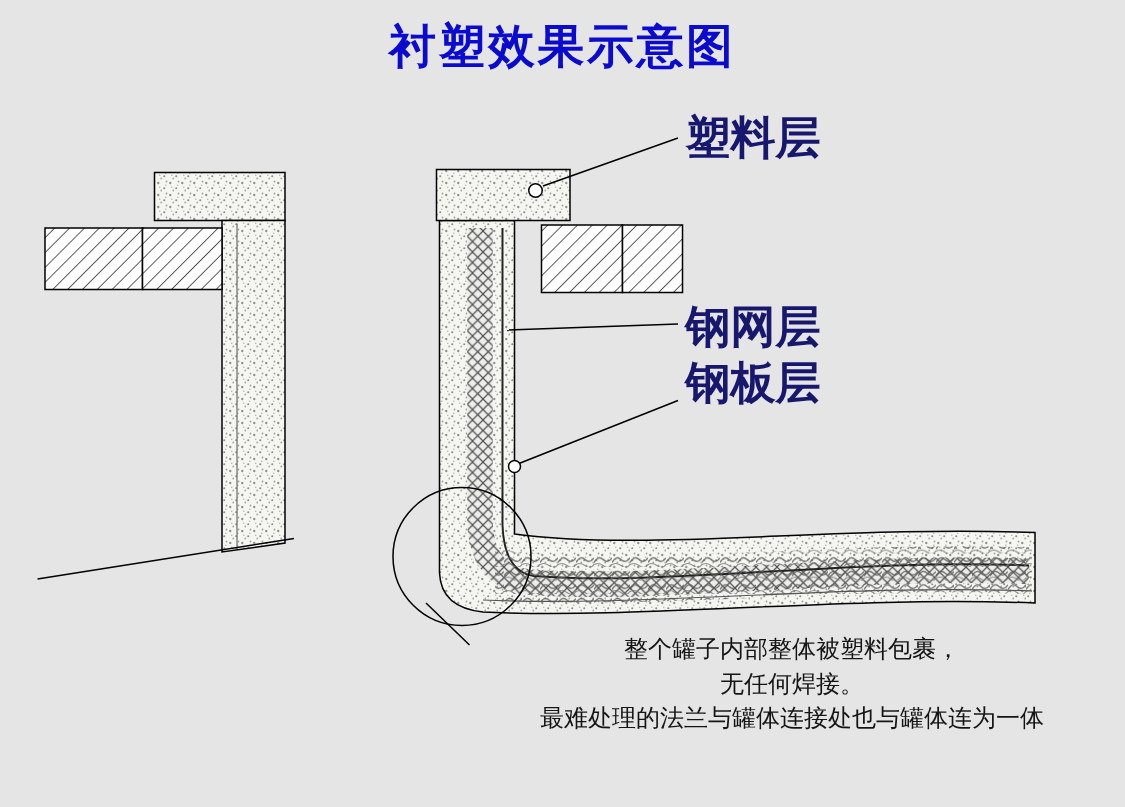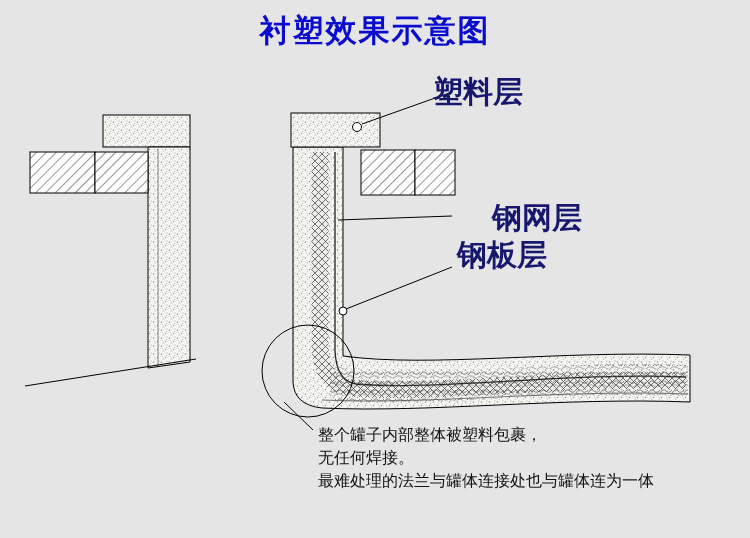--- a/index.html
+++ b/index.html
@@ -2,25 +2,25 @@
 <html><head>
 <meta charset="utf-8">
 <style>
   html,body{margin:0;padding:0;background:#ffffff;}
   .canvas{position:relative;width:750px;height:538px;background:#e5e5e5;overflow:hidden;
           font-family:"Liberation Sans",sans-serif;}
   .title{position:absolute;top:10px;left:0;width:100%;text-align:center;
          font-size:31px;font-weight:bold;color:#0b0bd0;letter-spacing:2px;}
   .layer-label{position:absolute;font-family:"Liberation Serif",serif;
                font-size:30px;font-weight:600;color:#17176e;white-space:nowrap;}
-  .label-plastic{left:433px;top:72px;}
-  .label-mesh{left:457px;top:198px;margin-left:35px;}
+  .label-plastic{left:457px;top:72px;}
+  .label-mesh{left:457px;top:198px;}
   .label-plate{left:457px;top:235px;}
   .note{position:absolute;left:318px;top:423px;width:420px;
-        font-family:Liberation Serif, serif;font-size:16px;line-height:23px;color:#141414;}
+        font-family:Liberation Mono, monospace;font-size:16px;line-height:23px;color:#141414;text-align:center;}
   svg{position:absolute;left:0;top:0;}
 </style>
 </head>
 <body>
 
 <div class="canvas">
 
   <svg width="750" height="538" viewBox="0 0 750 538">
     <defs>
       <pattern id="stipple" width="8" height="8" patternUnits="userSpaceOnUse">

